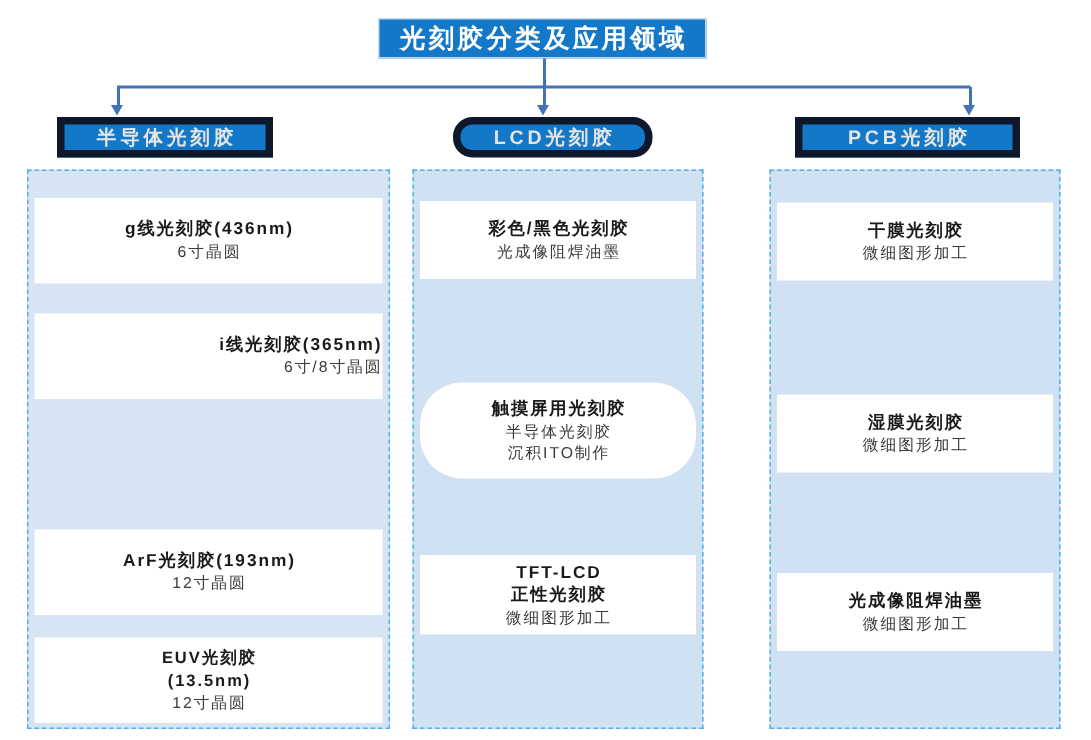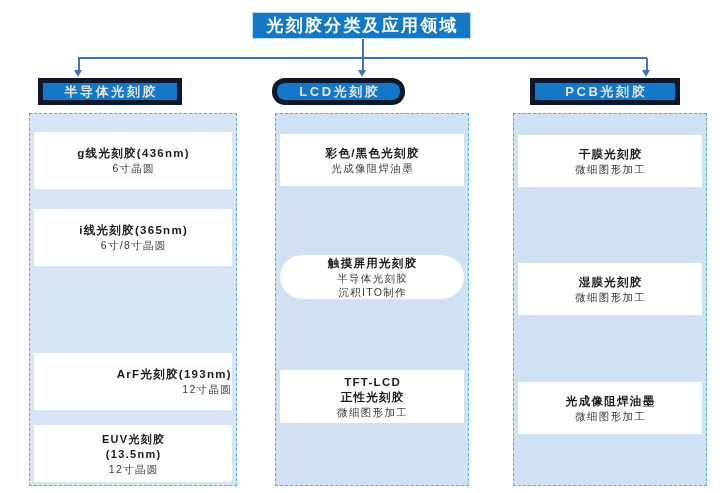--- a/index.html
+++ b/index.html
@@ -92,49 +92,49 @@
 
   <div class="conn conn-drop" style="left:78px;"></div>
   <div class="conn conn-drop" style="left:362px;"></div>
   <div class="conn conn-drop" style="left:646px;"></div>
 
   <div class="arrow" style="left:74px;"></div>
   <div class="arrow" style="left:358px;"></div>
   <div class="arrow" style="left:642px;"></div>
 
   <div class="cat-head" style="left:38px;width:144px;">半导体光刻胶</div>
-  <div class="cat-head" style="left:272px;width:133px;border-radius:13px;">LCD光刻胶</div>
+  <div class="cat-head" style="left:302px;width:133px;border-radius:13px;">LCD光刻胶</div>
   <div class="cat-head" style="left:530px;width:150px;">PCB光刻胶</div>
 
-  <div class="column col-dense" style="left:29px;width:208px;height:373px;">
+  <div class="column col-dense" style="left:18px;width:242px;height:373px;">
     <div class="row-card" style="top:18px;height:57px;">
       <div class="row-title">g线光刻胶(436nm)</div>
       <div class="row-sub">6寸晶圆</div>
     </div>
-    <div class="row-card" style="top:95px;height:57px;">
+    <div class="row-card" style="top:95px;height:57px;align-items:flex-end;">
       <div class="row-title">i线光刻胶(365nm)</div>
       <div class="row-sub">6寸/8寸晶圆</div>
     </div>
-    <div class="row-card" style="top:239px;height:57px;align-items:flex-end;">
+    <div class="row-card" style="top:239px;height:57px;">
       <div class="row-title">ArF光刻胶(193nm)</div>
       <div class="row-sub">12寸晶圆</div>
     </div>
     <div class="row-card" style="top:311px;height:57px;">
       <div class="row-title small">EUV光刻胶</div>
       <div class="row-title small">(13.5nm)</div>
       <div class="row-sub">12寸晶圆</div>
     </div>
   </div>
 
   <div class="column" style="left:275px;width:194px;height:373px;">
     <div class="row-card" style="top:20px;height:52px;">
       <div class="row-title">彩色/黑色光刻胶</div>
       <div class="row-sub">光成像阻焊油墨</div>
     </div>
-    <div class="row-card" style="top:141px;height:44px;border-radius:28px;">
+    <div class="row-card" style="top:141px;height:64px;border-radius:28px;">
       <div class="row-title">触摸屏用光刻胶</div>
       <div class="row-sub">半导体光刻胶</div>
       <div class="row-sub">沉积ITO制作</div>
     </div>
     <div class="row-card" style="top:256px;height:53px;">
       <div class="row-title">TFT-LCD</div>
       <div class="row-title">正性光刻胶</div>
       <div class="row-sub">微细图形加工</div>
     </div>
   </div>

